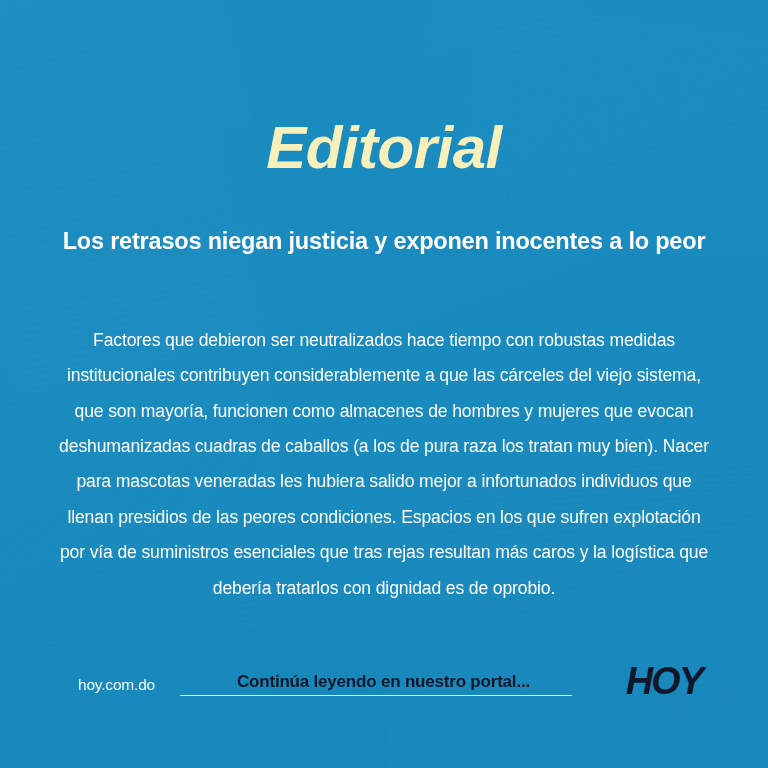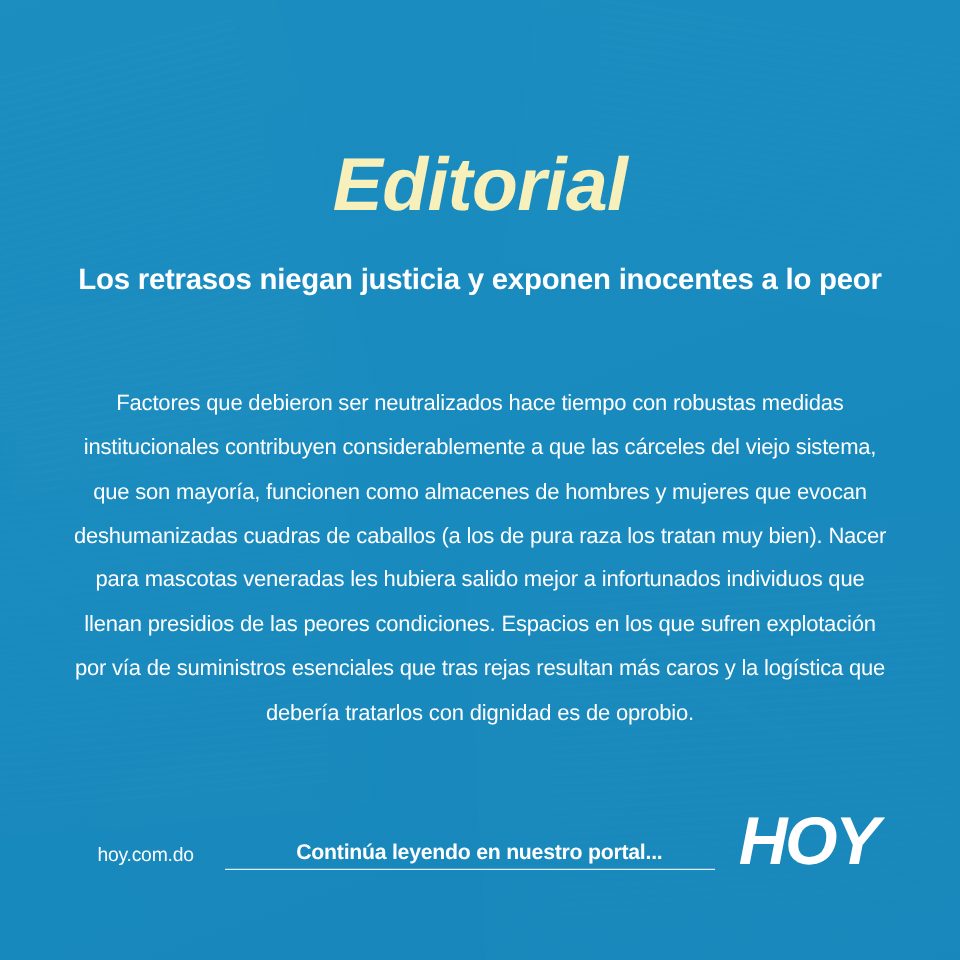--- a/index.html
+++ b/index.html
@@ -74,21 +74,21 @@
     margin-top: 118px;
     font-size: 60px;
     font-weight: bold;
     font-style: italic;
     color: #f7f0bb;
     letter-spacing: -0.5px;
     line-height: 1;
   }
 
   .subtitle {
-    margin-top: 32px;
+    margin-top: 50px;
     font-size: 23.5px;
     font-weight: bold;
     color: #ffffff;
     text-align: left;
     letter-spacing: -0.2px;
   }
 
   .body-text {
     margin-top: 68px;
     width: 650px;
@@ -117,39 +117,39 @@
     bottom: 12px;
     color: #ffffff;
     font-size: 15.5px;
     letter-spacing: -0.2px;
     opacity: 0.97;
   }
   .cta {
     position: absolute;
     left: 225px;
     bottom: 14px;
-    color: #ffffff;
+    color: #0f172a;
     font-size: 17px;
     font-weight: bold;
     letter-spacing: -0.2px;
   }
   .rule {
     position: absolute;
     left: 168px;
     right: 196px;
     bottom: 10px;
     height: 1px;
     background: rgba(255,255,255,0.85);
   }
   .logo {
     position: absolute;
     right: 66px;
     bottom: 6px;
-    color: #ffffff;
-    font-size: 54px;
+    color: #0f172a;
+    font-size: 38px;
     font-weight: bold;
     font-style: italic;
     letter-spacing: -2px;
     line-height: 1;
   }
 </style>
 </head>
 <body>
 
 <div class="card">

